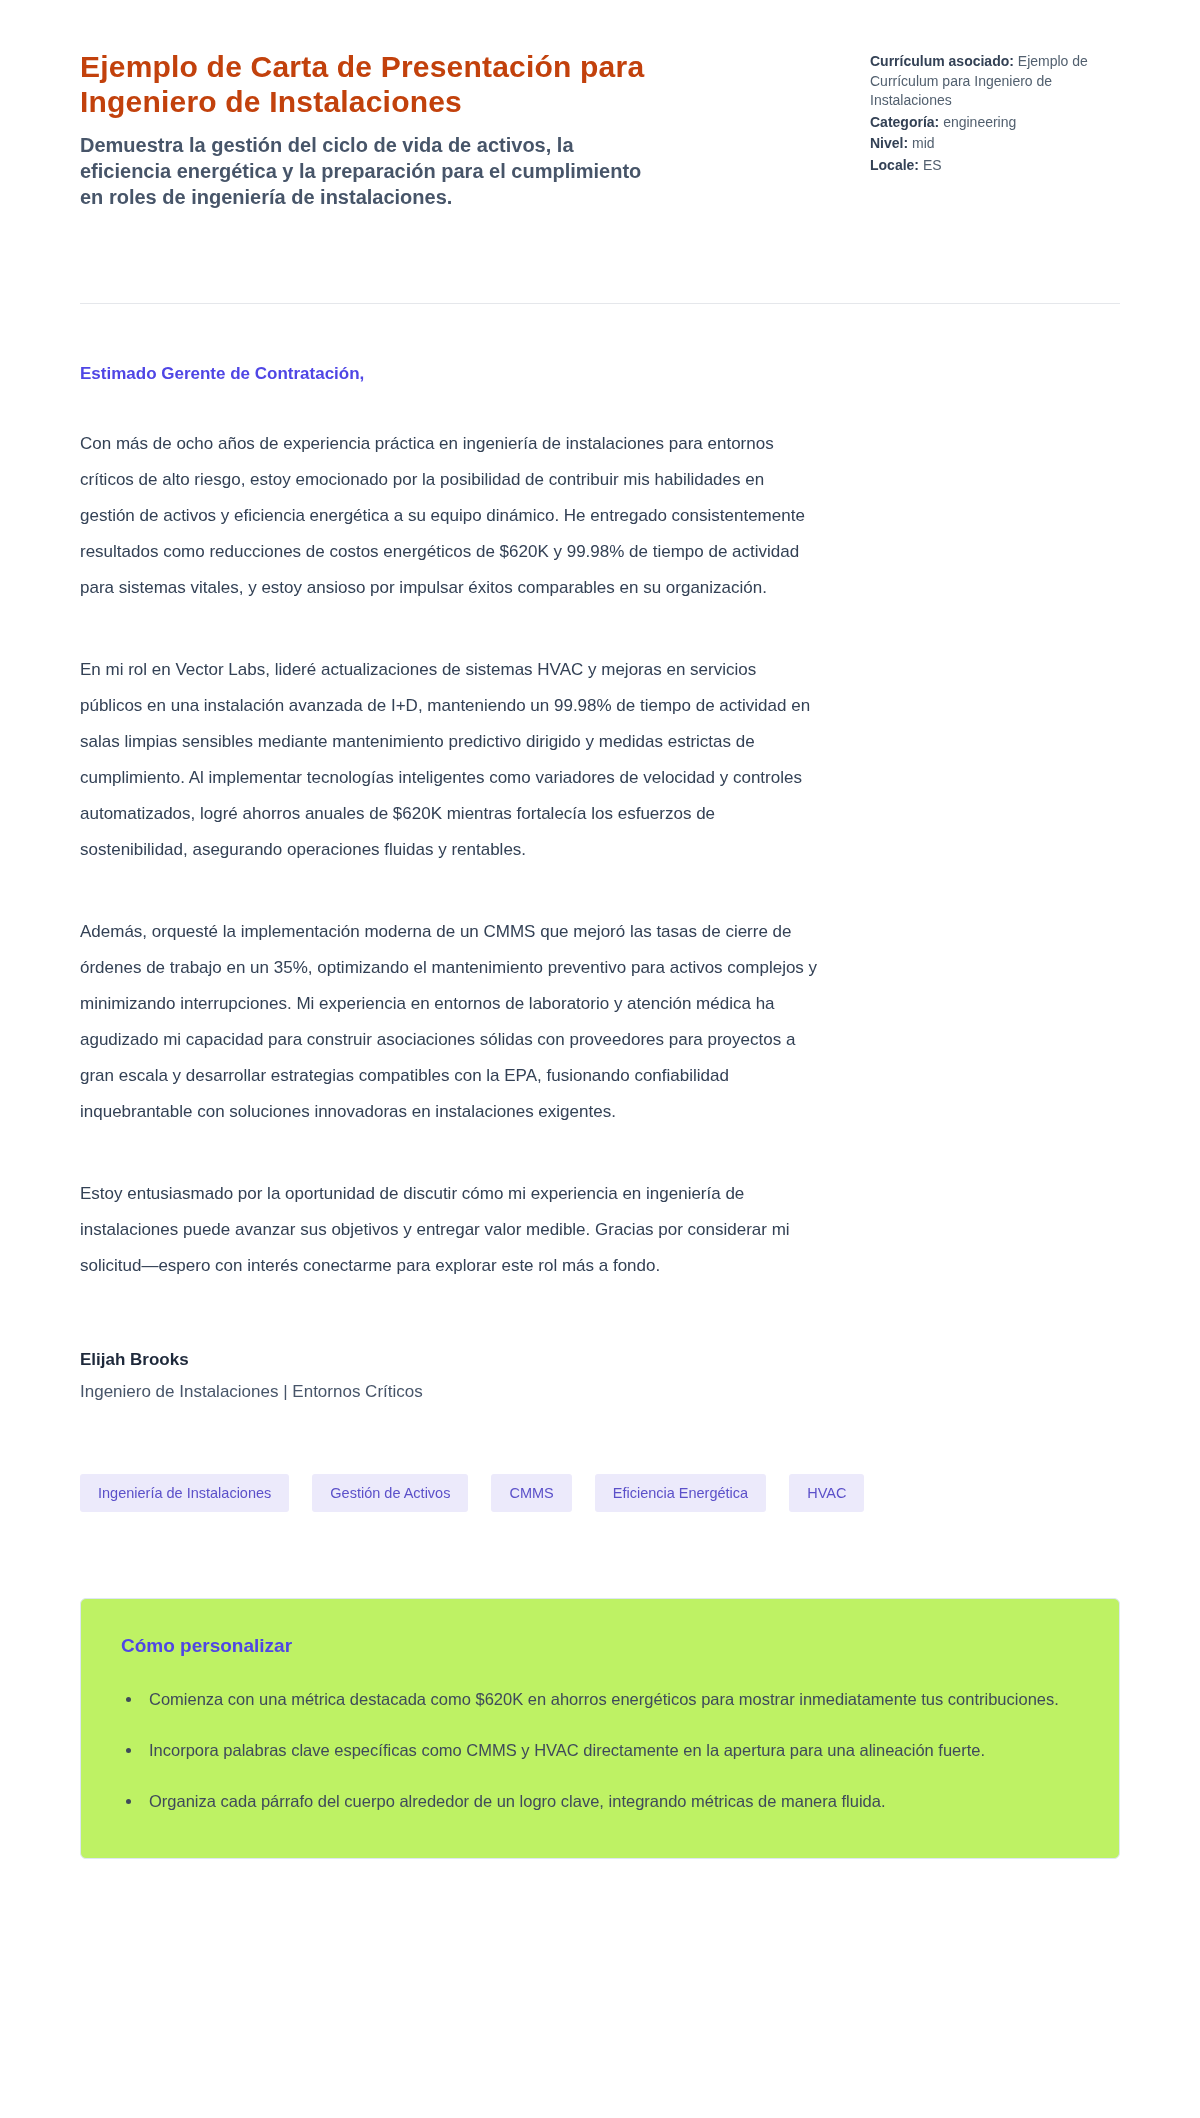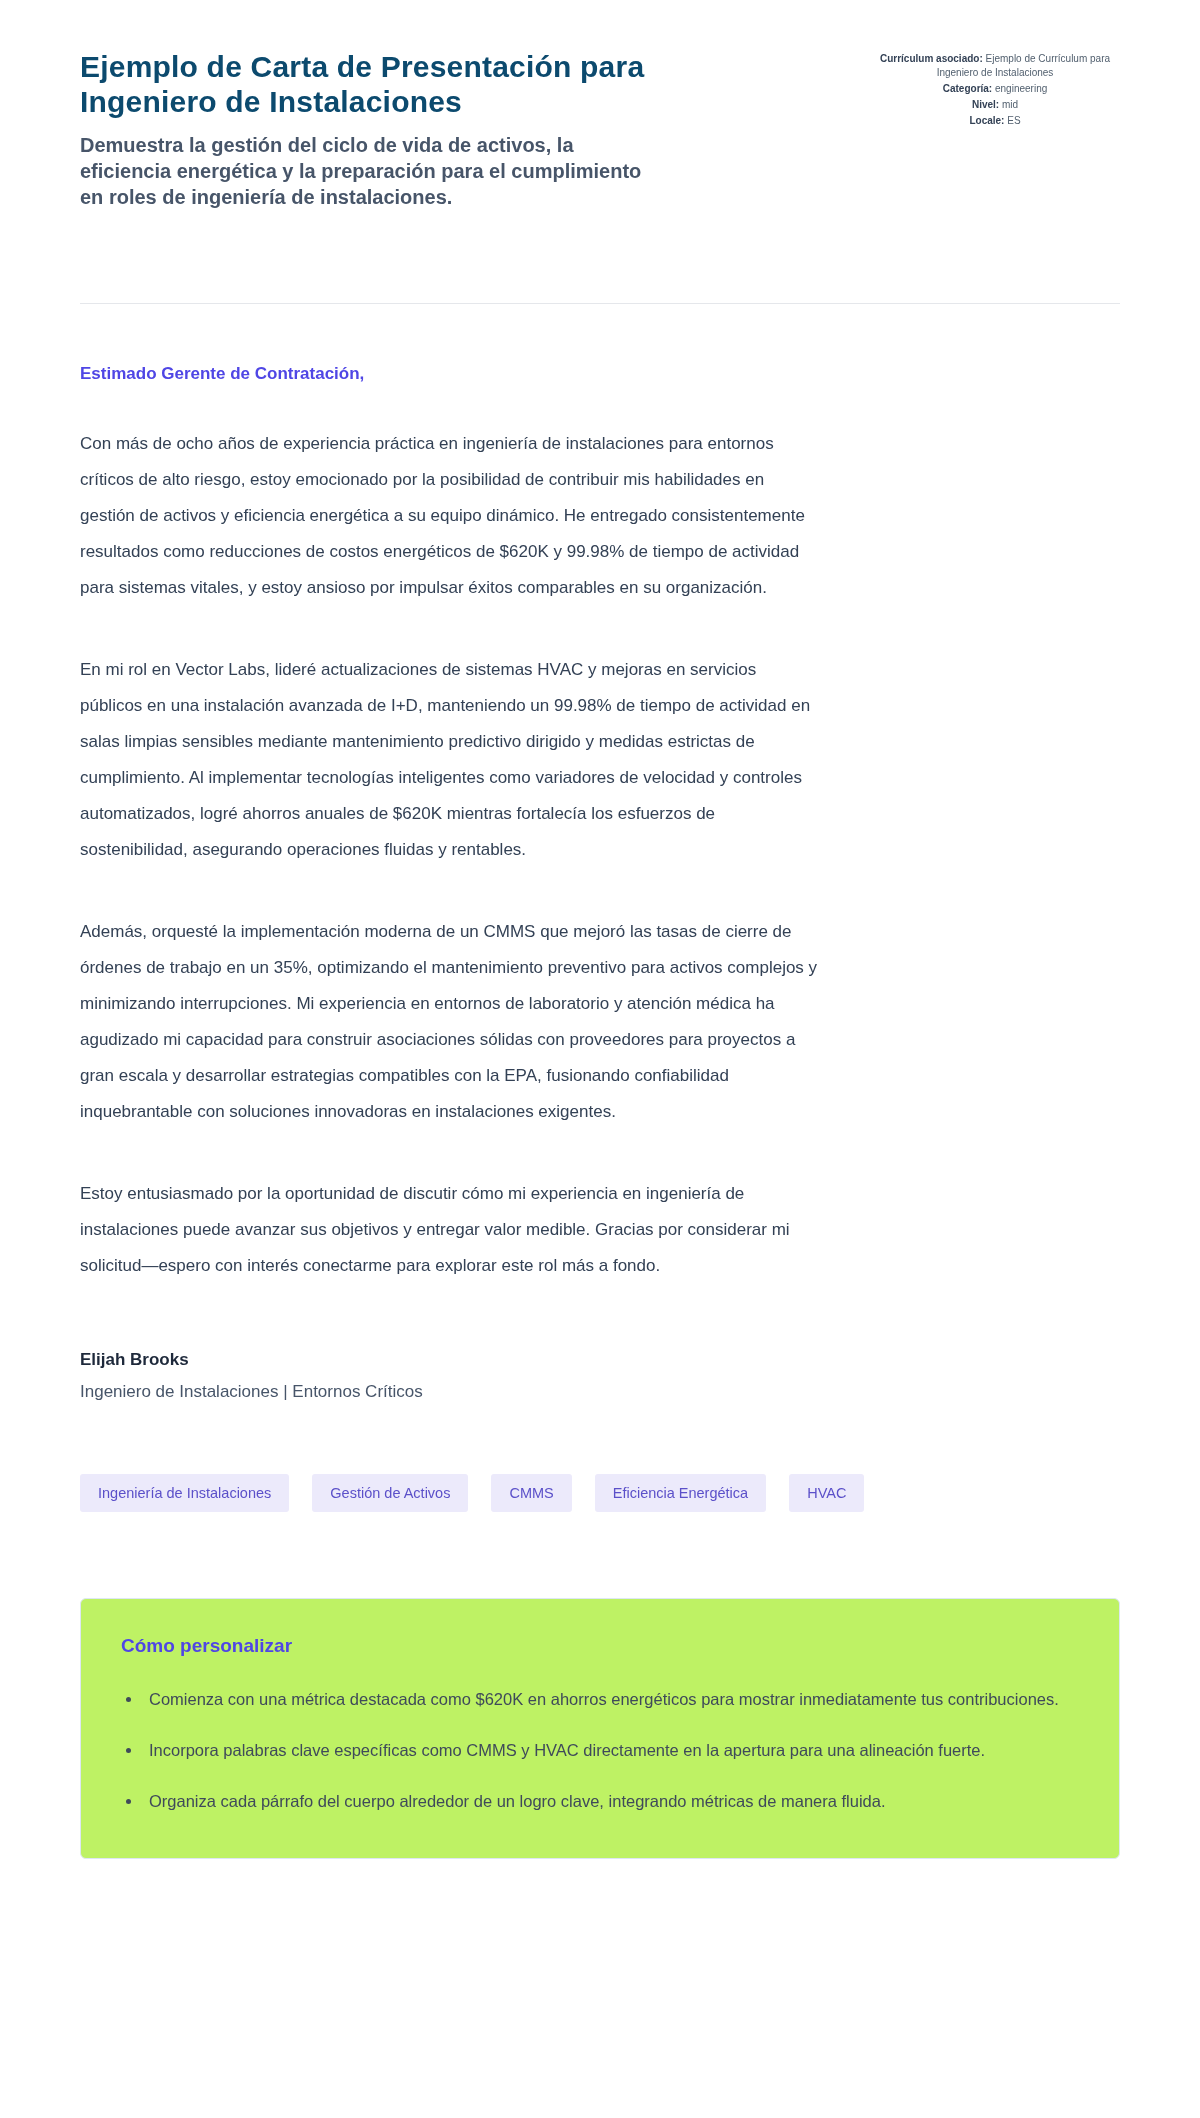--- a/index.html
+++ b/index.html
@@ -26,37 +26,37 @@
 
   
   .header {
     display: flex;
     justify-content: space-between;
     align-items: flex-start;
   }
   .header-left { max-width: 585px; }
   .page-title {
     margin: 0;
-    color: #0c4a6e;
+    color: #c2410c;
     font-size: 30px;
     line-height: 1.16;
     font-weight: bold;
     letter-spacing: 0.2px;
   }
   .page-subtitle {
     margin: 12px 0 0 0;
     color: #475569;
     font-size: 20px;
     line-height: 1.32;
     font-weight: bold;
   }
   .header-meta {
     width: 250px;
-    text-align: center;
-    font-size: 10px;
+    text-align: left;
+    font-size: 14px;
     line-height: 1.4;
     padding-top: 2px;
   }
   .meta-row { margin-bottom: 2px; }
   .meta-label { font-weight: bold; color: #334155; }
   .meta-value { color: #52606f; }
 
   
   .divider {
     border: none;

